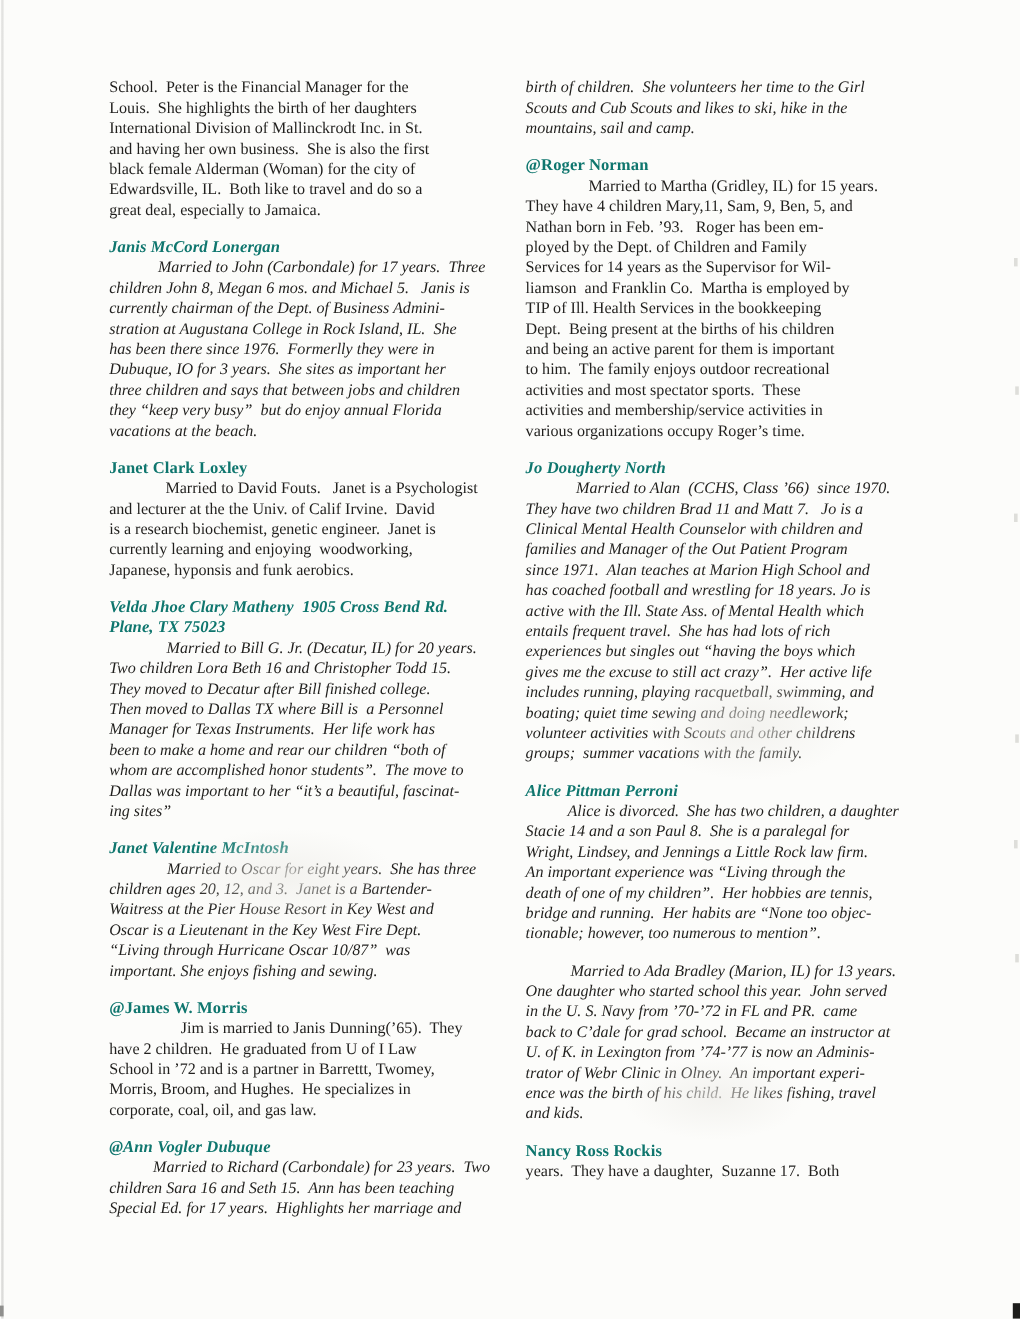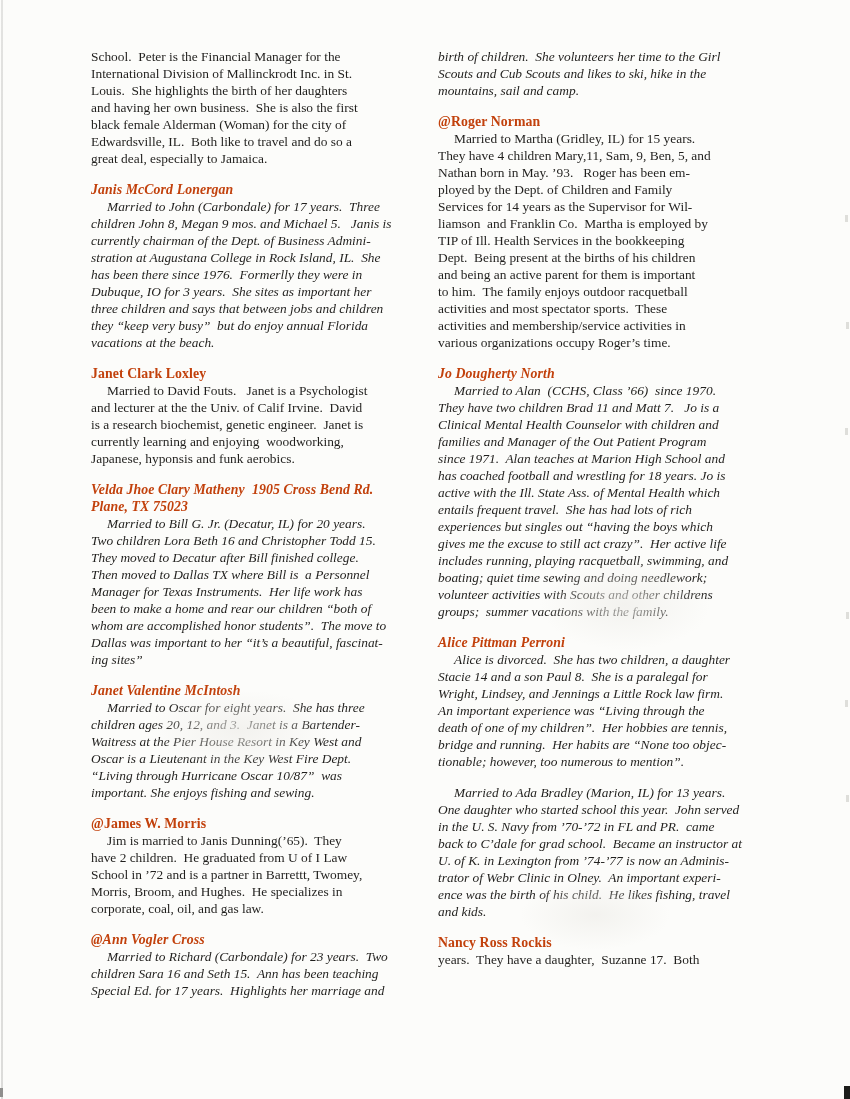--- a/index.html
+++ b/index.html
@@ -5,29 +5,29 @@
   html, body { margin: 0; padding: 0; }
   body {
     width: 850px; height: 1099px;
     background: #fbfbf9;
     position: relative;
     overflow: hidden;
     font-family: "Liberation Serif", "DejaVu Serif", serif;
     color: #201f1d;
   }
   .page { position: absolute; inset: 0; background: #fcfcfa; }
-  .col { position: absolute; top: 48px; }
+  .col { position: absolute; top: 64px; }
   .col-left  { left: 91px;  width: 338px; }
   .col-right { left: 438px; width: 330px; }
   .section { margin-bottom: 14px; }
-  .heading { font-weight: bold; font-size: 13.8px; line-height: 17px; color: #c2410c; letter-spacing: 0.1px; }
+  .heading { font-weight: bold; font-size: 13.8px; line-height: 17px; color: #0f766e; letter-spacing: 0.1px; }
   .body { font-size: 13.4px; line-height: 17px; }
   .italic { font-style: italic; }
   .line, .hline { white-space: pre; }
-  .indent { text-indent: 16px; }
+  .indent { text-indent: 16px; text-align: center; }
 
   
   .edge-line-left {
     position: absolute; left: 1px; top: 0; width: 2px; height: 1099px;
     background: linear-gradient(#d6d6d4, #c3c3c1 30%, #dddddb 60%, #c9c9c7);
     opacity: 0.65;
   }
   .mark-bottom-left  { position: absolute; left: 0;  top: 1088px; width: 3px; height: 9px;  background: #8f8f8d; }
   .mark-bottom-right { position: absolute; left: 844px; top: 1086px; width: 6px; height: 13px; background: #1c1c1a; }
   .smudge { position: absolute; width: 3px; height: 7px; background: #dededa; }
@@ -38,35 +38,35 @@
   }
 </style>
 </head>
 <body>
 
 <div class="page">
   <div class="col col-left">
       <div class="section">
         <div class="body">
           <div class="line">School.  Peter is the Financial Manager for the</div>
+          <div class="line">Louis.  She highlights the birth of her daughters</div>
           <div class="line">International Division of Mallinckrodt Inc. in St.</div>
-          <div class="line">Louis.  She highlights the birth of her daughters</div>
           <div class="line">and having her own business.  She is also the first</div>
           <div class="line">black female Alderman (Woman) for the city of</div>
           <div class="line">Edwardsville, IL.  Both like to travel and do so a</div>
           <div class="line">great deal, especially to Jamaica.</div>
         </div>
       </div>
       <div class="section">
         <div class="heading italic">
           <div class="hline">Janis McCord Lonergan</div>
         </div>
         <div class="body italic">
           <div class="line indent">Married to John (Carbondale) for 17 years.  Three</div>
-          <div class="line">children John 8, Megan 9 mos. and Michael 5.   Janis is</div>
+          <div class="line">children John 8, Megan 6 mos. and Michael 5.   Janis is</div>
           <div class="line">currently chairman of the Dept. of Business Admini-</div>
           <div class="line">stration at Augustana College in Rock Island, IL.  She</div>
           <div class="line">has been there since 1976.  Formerlly they were in</div>
           <div class="line">Dubuque, IO for 3 years.  She sites as important her</div>
           <div class="line">three children and says that between jobs and children</div>
           <div class="line">they “keep very busy”  but do enjoy annual Florida</div>
           <div class="line">vacations at the beach.</div>
         </div>
       </div>
       <div class="section">
@@ -118,21 +118,21 @@
         <div class="body">
           <div class="line indent">Jim is married to Janis Dunning(’65).  They</div>
           <div class="line">have 2 children.  He graduated from U of I Law</div>
           <div class="line">School in ’72 and is a partner in Barrettt, Twomey,</div>
           <div class="line">Morris, Broom, and Hughes.  He specializes in</div>
           <div class="line">corporate, coal, oil, and gas law.</div>
         </div>
       </div>
       <div class="section">
         <div class="heading italic">
-          <div class="hline">@Ann Vogler Cross</div>
+          <div class="hline">@Ann Vogler Dubuque</div>
         </div>
         <div class="body italic">
           <div class="line indent">Married to Richard (Carbondale) for 23 years.  Two</div>
           <div class="line">children Sara 16 and Seth 15.  Ann has been teaching</div>
           <div class="line">Special Ed. for 17 years.  Highlights her marriage and</div>
         </div>
       </div>
     </div>
   <div class="col col-right">
       <div class="section">
@@ -142,28 +142,28 @@
           <div class="line">mountains, sail and camp.</div>
         </div>
       </div>
       <div class="section">
         <div class="heading">
           <div class="hline">@Roger Norman</div>
         </div>
         <div class="body">
           <div class="line indent">Married to Martha (Gridley, IL) for 15 years.</div>
           <div class="line">They have 4 children Mary,11, Sam, 9, Ben, 5, and</div>
-          <div class="line">Nathan born in May. ’93.   Roger has been em-</div>
+          <div class="line">Nathan born in Feb. ’93.   Roger has been em-</div>
           <div class="line">ployed by the Dept. of Children and Family</div>
           <div class="line">Services for 14 years as the Supervisor for Wil-</div>
           <div class="line">liamson  and Franklin Co.  Martha is employed by</div>
           <div class="line">TIP of Ill. Health Services in the bookkeeping</div>
           <div class="line">Dept.  Being present at the births of his children</div>
           <div class="line">and being an active parent for them is important</div>
-          <div class="line">to him.  The family enjoys outdoor racquetball</div>
+          <div class="line">to him.  The family enjoys outdoor recreational</div>
           <div class="line">activities and most spectator sports.  These</div>
           <div class="line">activities and membership/service activities in</div>
           <div class="line">various organizations occupy Roger’s time.</div>
         </div>
       </div>
       <div class="section">
         <div class="heading italic">
           <div class="hline">Jo Dougherty North</div>
         </div>
         <div class="body italic">

